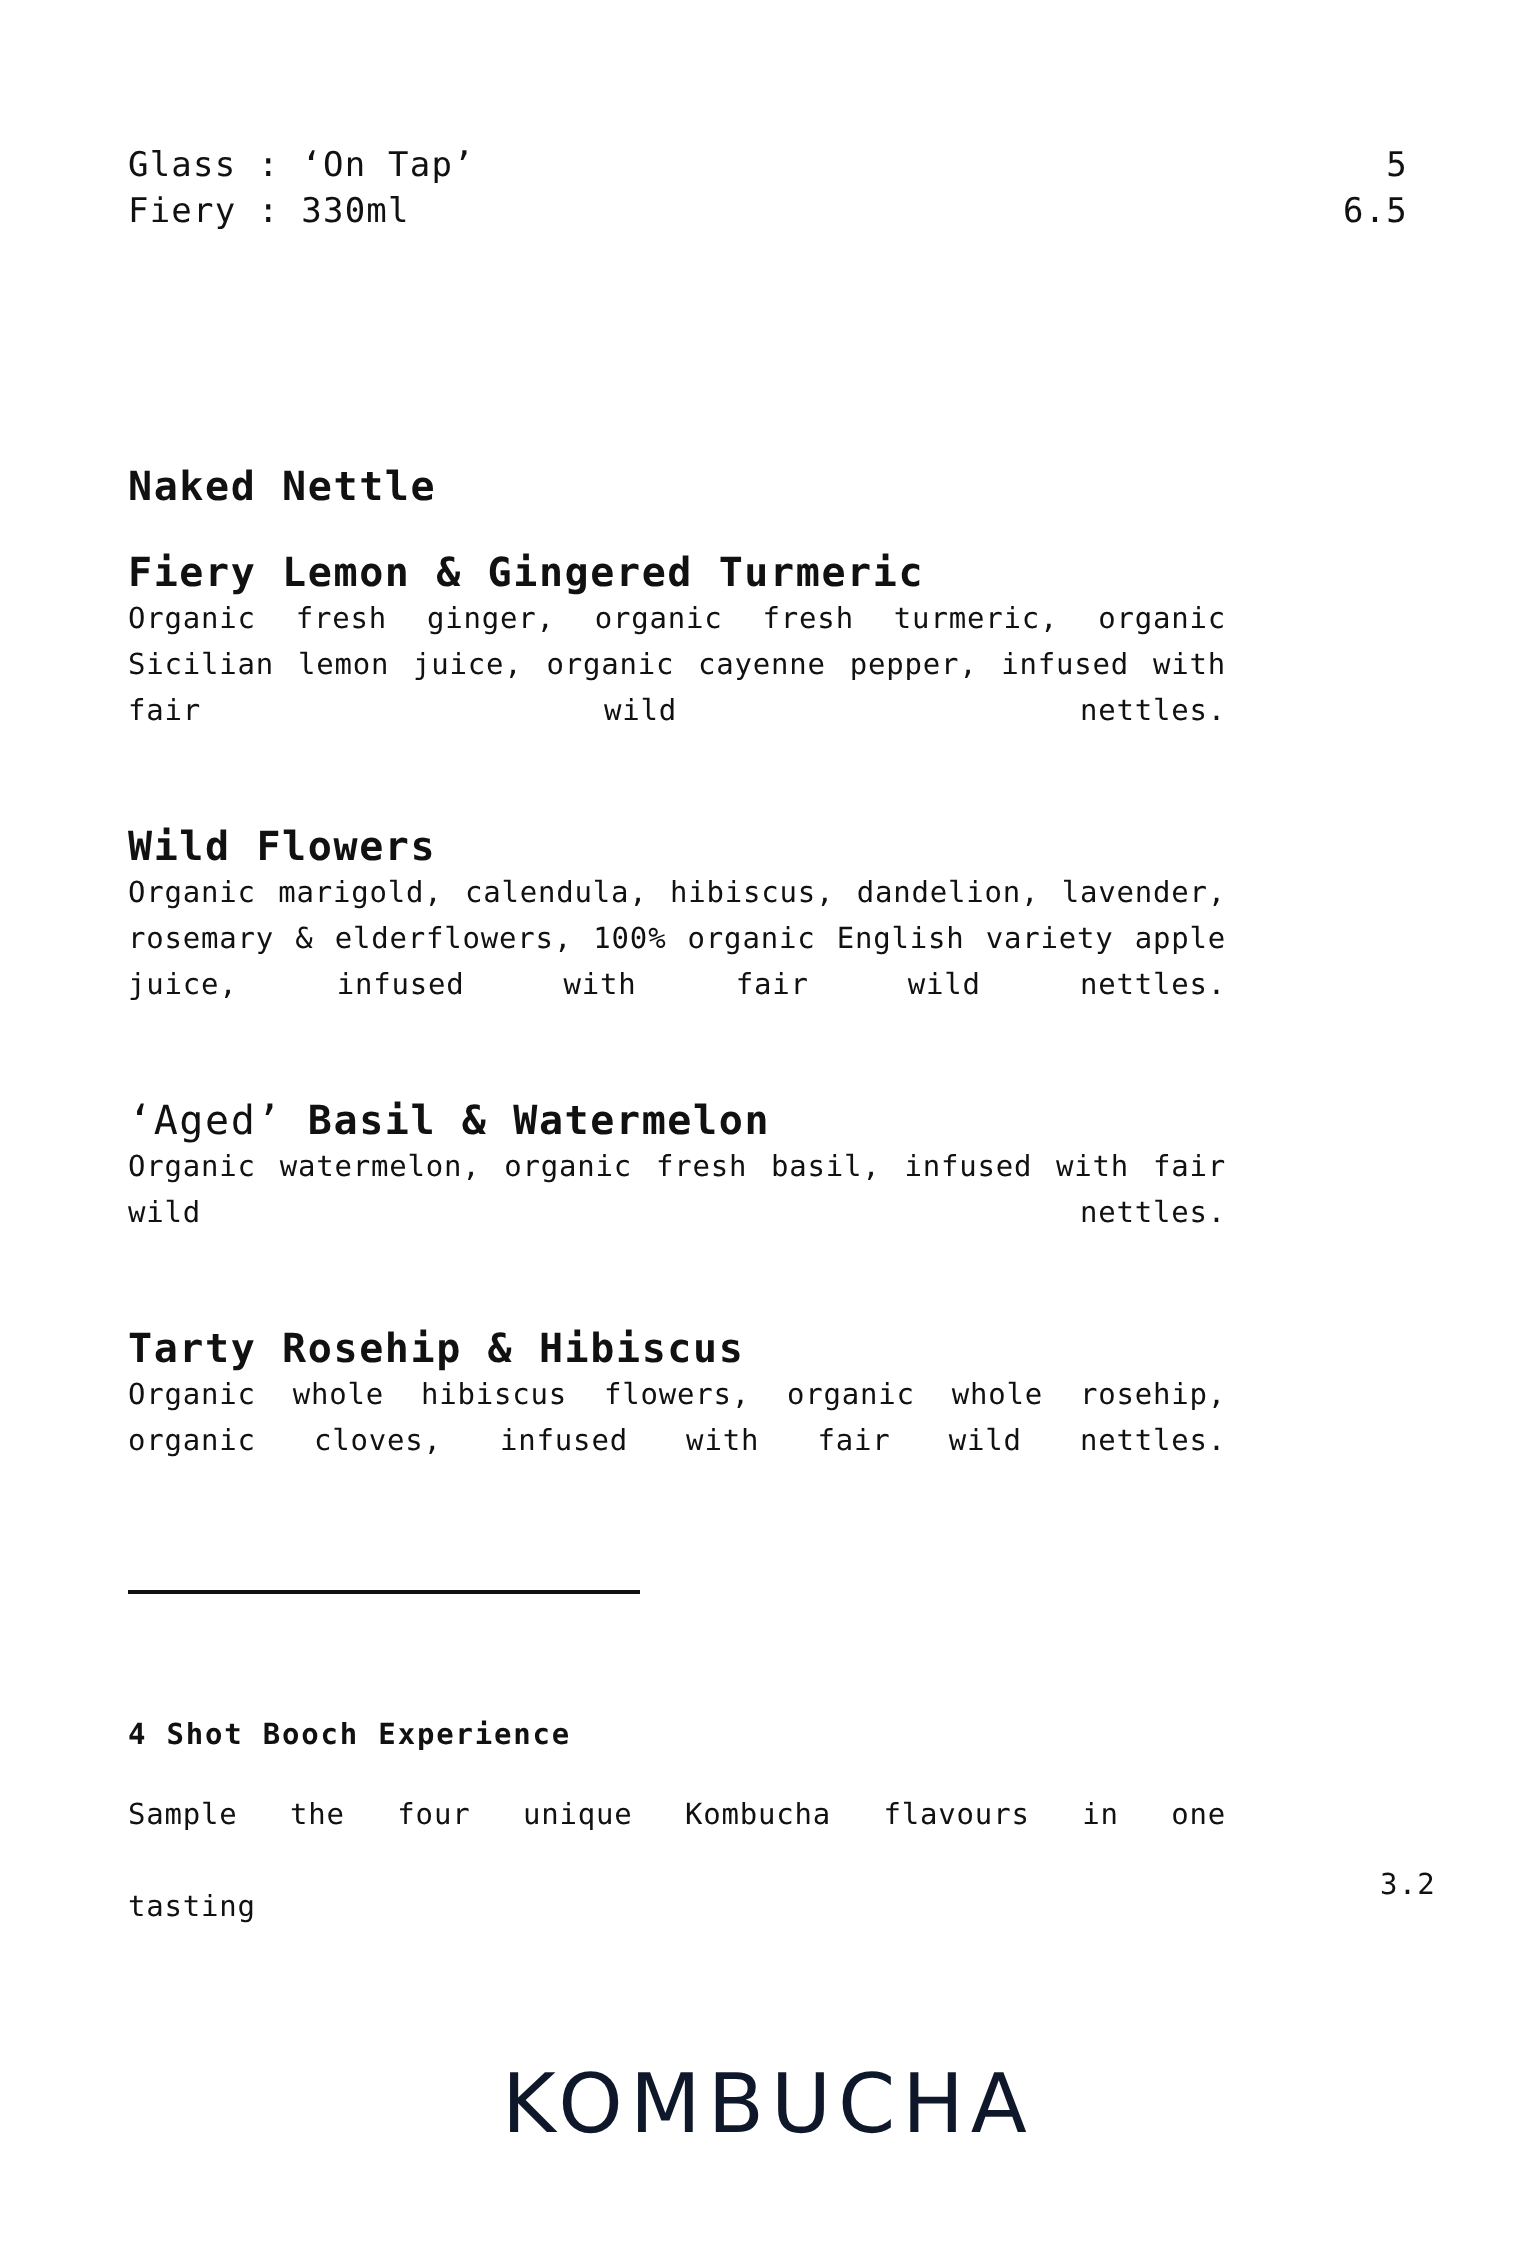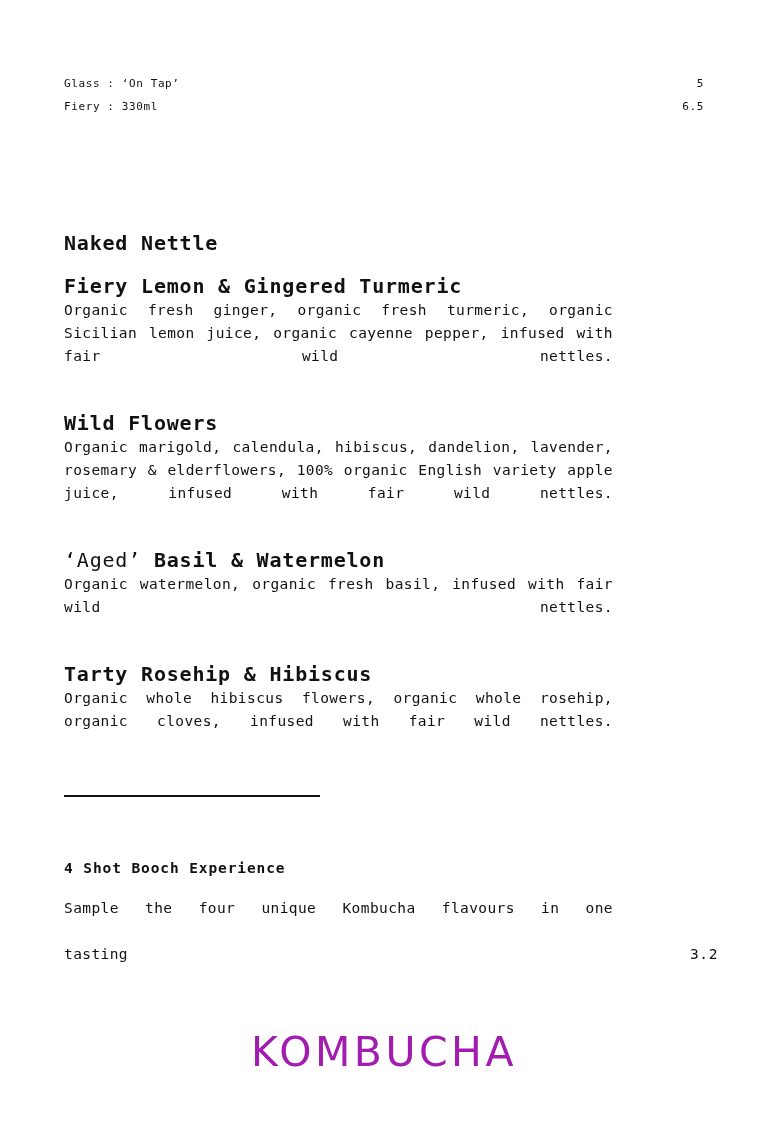--- a/index.html
+++ b/index.html
@@ -28,21 +28,21 @@
   .top-block {
     position: absolute;
     left: 64px;
     top: 72px;
     width: 640px;
   }
   .price-row {
     display: flex;
     align-items: baseline;
     justify-content: space-between;
-    font-size: 11px;
+    font-size: 17px;
     line-height: 23px;
     letter-spacing: 0.6px;
   }
   .price-row .label { white-space: pre; }
   .price-row .price { white-space: pre; text-align: right; }
 
   
   .flavours {
     position: absolute;
     left: 64px;
@@ -98,21 +98,21 @@
   }
   .exp-title {
     font-size: 14.5px;
     font-weight: bold;
     letter-spacing: 0.9px;
     line-height: 22px;
     margin-bottom: 18px;
   }
   .exp-body {
     display: flex;
-    align-items: flex-end;
+    align-items: center;
     justify-content: space-between;
   }
   .exp-text {
     width: 549px;
     font-size: 14.5px;
     line-height: 23px;
     letter-spacing: 0.4px;
     text-align: justify;
     word-spacing: 0.5px;
   }
@@ -139,21 +139,21 @@
   .logo-wrap {
     position: relative;
     display: inline-block;
     padding: 0 28px;
   }
   .logo-text {
     font-family: "DejaVu Sans", "Liberation Sans", sans-serif;
     font-size: 41px;
     font-weight: 400;
     letter-spacing: 3.5px;
-    color: #a21caf;
+    color: #0f172a;
     line-height: 46px;
   }
   .logo-rule {
     position: absolute;
     left: 0;
     right: 0;
     top: 50%;
     height: 2px;
     background: #111111;
     transform: translateY(-1px);

